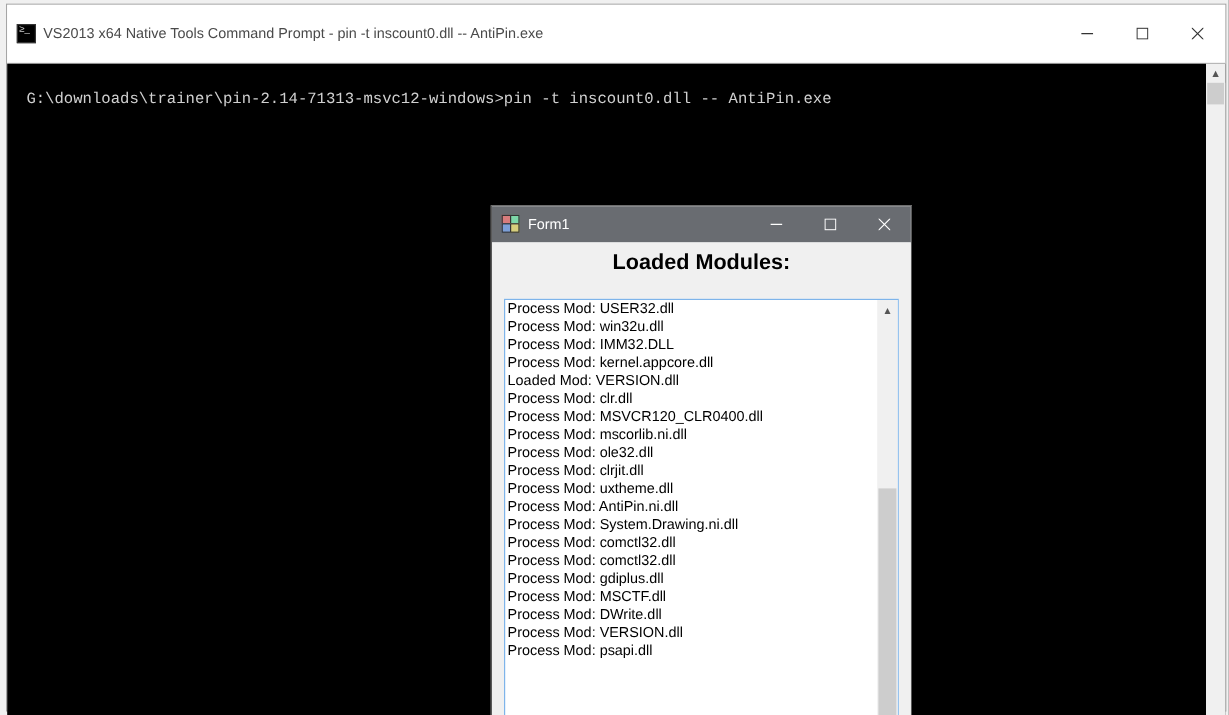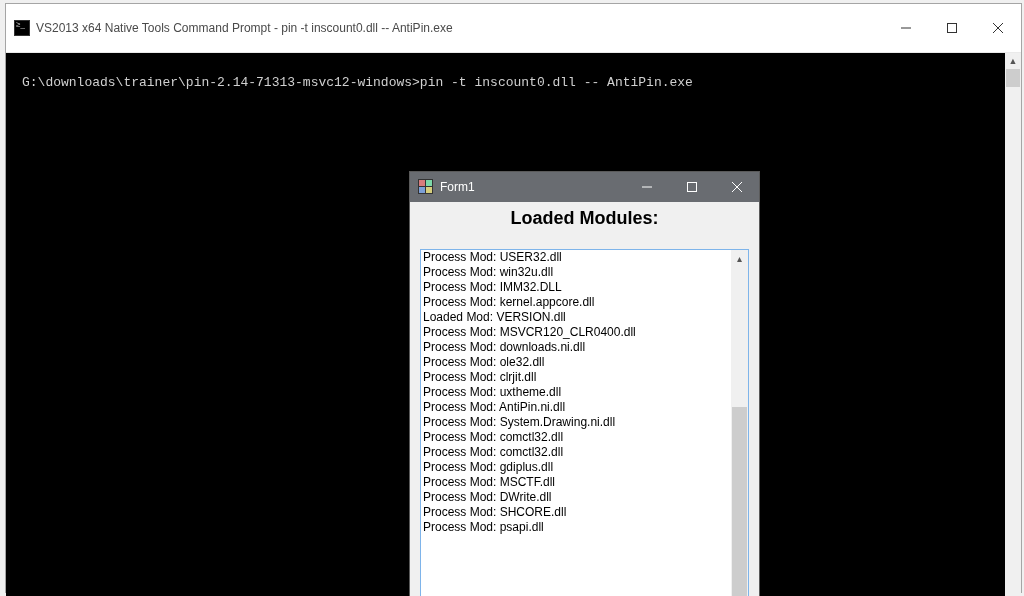--- a/index.html
+++ b/index.html
@@ -247,33 +247,34 @@
       </div>
       <div class="form-body">
         <div class="form-heading">Loaded Modules:</div>
         <div class="listbox-wrap">
           <div class="listbox" id="modules-listbox">
               <div>Process Mod: USER32.dll</div>
               <div>Process Mod: win32u.dll</div>
               <div>Process Mod: IMM32.DLL</div>
               <div>Process Mod: kernel.appcore.dll</div>
               <div>Loaded Mod: VERSION.dll</div>
+              <div>Process Mod: clr.dll</div>
               <div>Process Mod: MSVCR120_CLR0400.dll</div>
-              <div>Process Mod: downloads.ni.dll</div>
+              <div>Process Mod: mscorlib.ni.dll</div>
               <div>Process Mod: ole32.dll</div>
               <div>Process Mod: clrjit.dll</div>
               <div>Process Mod: uxtheme.dll</div>
               <div>Process Mod: AntiPin.ni.dll</div>
               <div>Process Mod: System.Drawing.ni.dll</div>
               <div>Process Mod: comctl32.dll</div>
               <div>Process Mod: comctl32.dll</div>
               <div>Process Mod: gdiplus.dll</div>
               <div>Process Mod: MSCTF.dll</div>
               <div>Process Mod: DWrite.dll</div>
-              <div>Process Mod: SHCORE.dll</div>
+              <div>Process Mod: VERSION.dll</div>
               <div>Process Mod: psapi.dll</div>
             </div>
           <div class="list-scroll">
             <div class="arrow">▴</div>
             <div class="track">
               <div class="thumb"></div>
             </div>
             <div class="arrow">▾</div>
           </div>
         </div>

